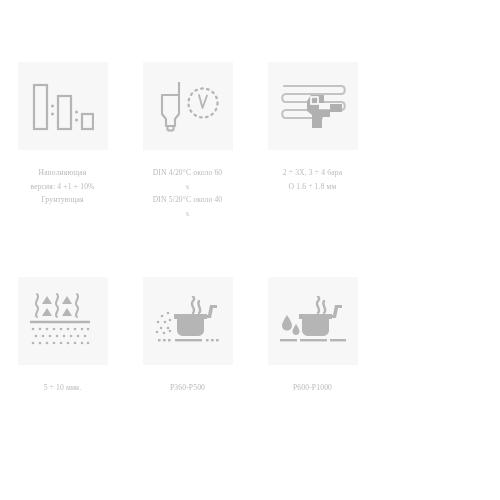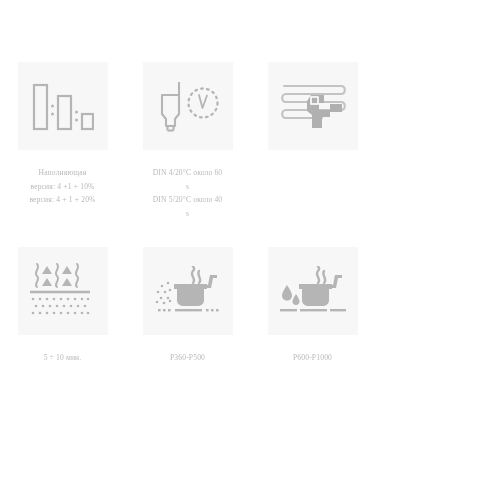--- a/index.html
+++ b/index.html
@@ -86,21 +86,21 @@
               <circle cx="20.5" cy="35" r="1.5"></circle>
               <circle cx="44.5" cy="33" r="1.5"></circle>
               <circle cx="44.5" cy="41" r="1.5"></circle>
             </g>
           </svg>
         </span>
       </div>
       <div class="caption">
         <span class="line">Наполняющая</span>
         <span class="line">версия: 4 +1 + 10%</span>
-        <span class="line">версия: 4 + 1 + 20%</span>
+        <span class="line">Грунтующая</span>
       </div>
     </div>
 
     <div class="cell">
       <div class="tile">
         <span>
           <svg width="66" height="56" viewBox="0 0 66 56">
             <g fill="none" stroke="#b5b5b5" stroke-width="2.1" stroke-linejoin="round">
               <path d="M7 17 L24 17 L24 36 L20 41 L20 48 L11 48 L11 41 L7 36 Z"></path>
               <line x1="24" y1="17" x2="24" y2="4"></line>
@@ -139,25 +139,27 @@
             <g fill="#b0b0b0">
               <path d="M33 16 L46 16 L46 24 L41 24 L41 31 L52 31 L52 25 L64 25 L64 33 L52 33 L52 38 L44 38 L44 49 L34 49 L34 36 L29 32 L29 22 Z"></path>
             </g>
             <g fill="none" stroke="#ffffff" stroke-width="1.6">
               <rect x="33" y="18" width="7" height="7"></rect>
             </g>
           </svg>
         </span>
       </div>
       <div class="caption">
+        <span class="line">2 ÷ 3Х, 3 ÷ 4 бара</span>
+        <span class="line">O 1.6 ÷ 1.8 мм</span>
       </div>
     </div>
   </div>
 
-  <div class="grid row-2" style="top:232px;">
+  <div class="grid row-2" style="top:262px;">
 
     <div class="cell">
       <div class="tile">
         <span>
           <svg width="70" height="62" viewBox="0 0 70 62">
             <g fill="none" stroke="#b5b5b5" stroke-width="2" stroke-linecap="round">
               <path d="M9 4 C13 8 5 12 9 16 C13 20 5 24 9 27"></path>
               <path d="M29 4 C33 8 25 12 29 16 C33 20 25 24 29 27"></path>
               <path d="M49 4 C53 8 45 12 49 16 C53 20 45 24 49 27"></path>
             </g>

